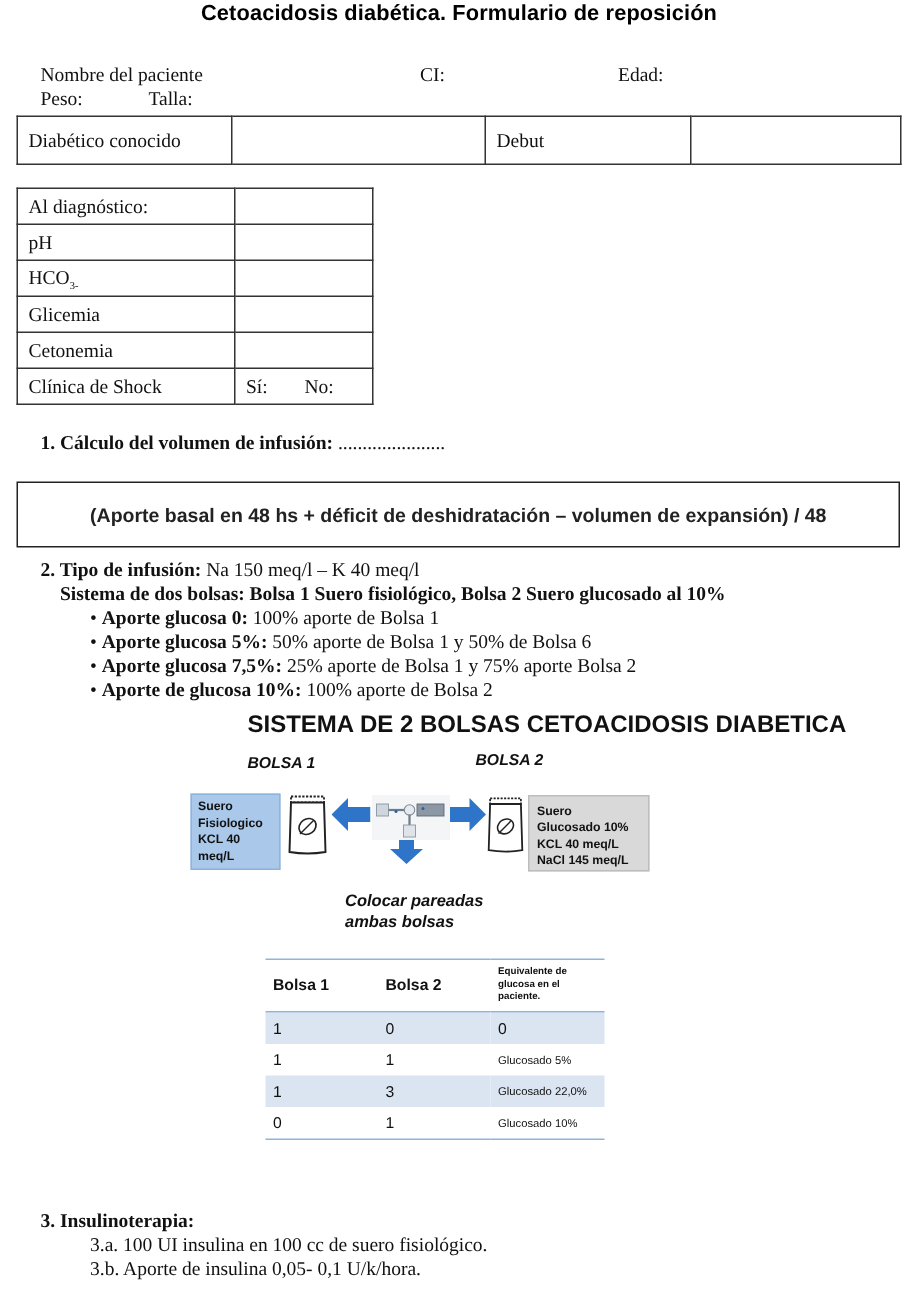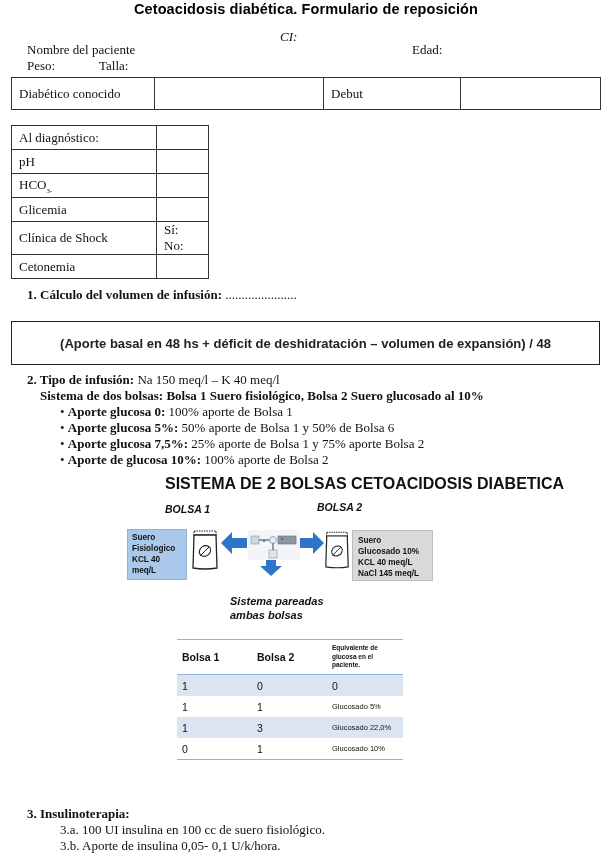--- a/index.html
+++ b/index.html
@@ -34,65 +34,65 @@
   table.eq tr.shade td { background:#dbe5f1; }
   ul.bul { list-style:none; margin:0; padding:0; }
   ul.bul li { font-size:13px; line-height:16px; }
 </style>
 </head>
 <body>
 
 <div class="abs title">Cetoacidosis diabética. Formulario de reposición</div>
 
 <div class="abs serif13" style="left:27px;top:42px;">Nombre del paciente</div>
-<div class="abs serif13" style="left:280px;top:29px;font-style:italic;">CI:</div>
+<div class="abs serif13" style="left:280px;top:42px;">CI:</div>
 <div class="abs serif13" style="left:412px;top:42px;">Edad:</div>
 <div class="abs serif13" style="left:27px;top:58px;">Peso:</div>
 <div class="abs serif13" style="left:99px;top:58px;">Talla:</div>
 
 <table class="grid" style="left:11px;top:77px;width:590px;">
   <tbody>
       <tr style="height:32px;margin-left:46px;">
     <td style="width:128px;">Diabético conocido</td>
     <td style="width:154px;"></td>
     <td style="width:122px;">Debut</td>
     <td></td>
   </tr>
 </tbody>
   </table>
 
-<table class="grid" style="left:11px;top:125px;width:198px;">
+<table class="grid" style="left:11px;top:125px;width:238px;">
   <tbody>
       <tr style="height:24px;">
     <td style="width:130px;">Al diagnóstico:</td>
     <td></td>
   </tr>
   <tr style="height:24px;">
     <td>pH</td>
     <td></td>
   </tr>
   <tr style="height:24px;">
     <td><span>HCO</span><sub style="font-size:7px;">3-</sub></td>
     <td></td>
   </tr>
   <tr style="height:24px;">
     <td>Glicemia</td>
+    <td></td>
+  </tr>
+  <tr style="height:24px;">
+    <td>Cetonemia</td>
     <td></td>
   </tr>
   <tr style="height:24px;">
     <td>Clínica de Shock</td>
     <td>
       <span>Sí:</span>
       <span style="display:inline-block;width:18px;"></span>
       <span>No:</span>
     </td>
-  </tr>
-  <tr style="height:24px;">
-    <td>Cetonemia</td>
-    <td></td>
   </tr>
 </tbody>
   </table>
 
 <div class="abs serif13" style="left:27px;top:287px;">
   <span class="b">1. Cálculo del volumen de infusión:</span>
   <span>......................</span>
 </div>
 
 <div class="abs formula">(Aporte basal en 48 hs + déficit de deshidratación – volumen de expansión) / 48</div>
@@ -159,21 +159,21 @@
 </svg>
 
 <div class="abs box2">
   <div>Suero</div>
   <div>Glucosado 10%</div>
   <div>KCL 40 meq/L</div>
   <div>NaCl 145 meq/L</div>
 </div>
 
 <div class="abs note" style="left:230px;top:594px;">
-  <div>Sistema pareadas</div>
+  <div>Colocar pareadas</div>
   <div>ambas bolsas</div>
 </div>
 
 <table class="eq">
   <tbody>
       <tr>
     <th style="width:70px;">Bolsa 1</th>
     <th style="width:70px;">Bolsa 2</th>
     <th class="small">
           <div style="width:60px;">Equivalente de glucosa en el paciente.</div>

